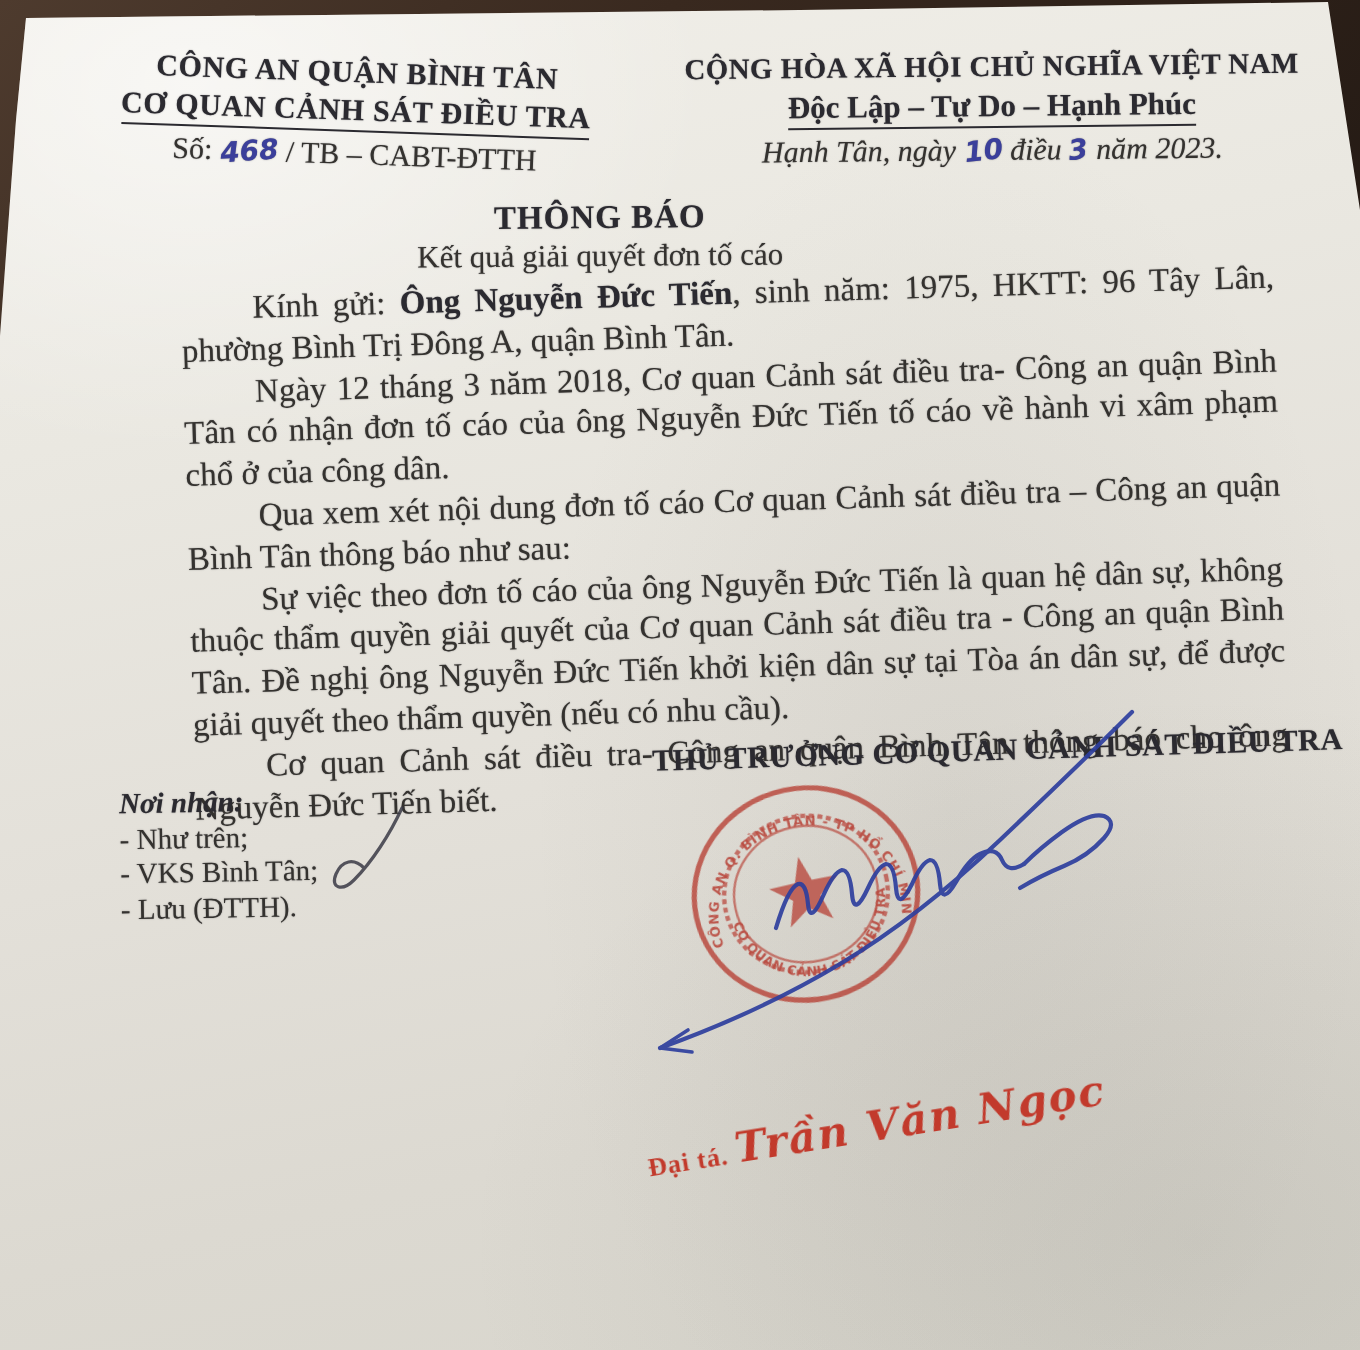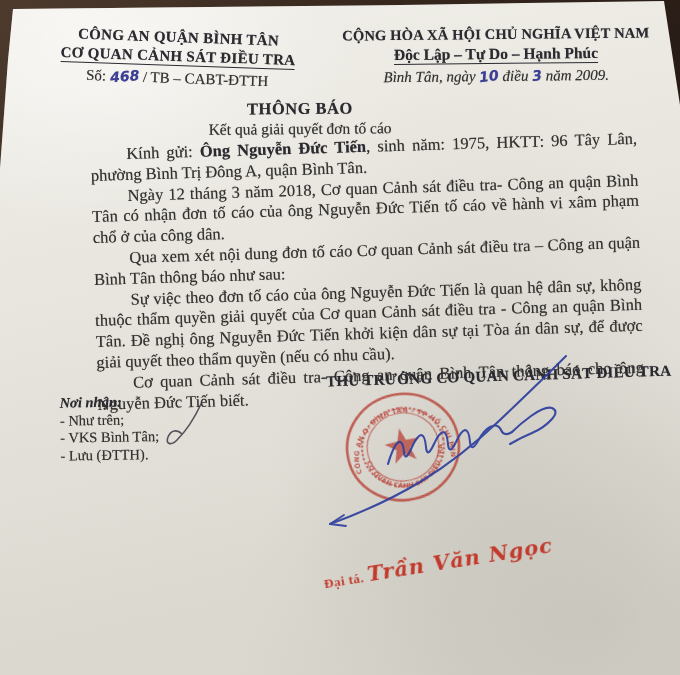--- a/index.html
+++ b/index.html
@@ -77,25 +77,25 @@
       <span>Số:</span>
       <span class="hand">468</span>
       <span>/ TB – CABT-ĐTTH</span>
     </div>
   </div>
 
   <div class="blk hright soft">
     <div class="r1">CỘNG HÒA XÃ HỘI CHỦ NGHĨA VIỆT NAM</div>
     <div class="r2"><span>Độc Lập – Tự Do – Hạnh Phúc</span></div>
     <div class="r3">
-      <span>Bình Tân, ngày</span>
+      <span>Hạnh Tân, ngày</span>
       <span class="hand">10</span>
       <span>điều</span>
       <span class="hand">3</span>
-      <span>năm 2009.</span>
+      <span>năm 2023.</span>
     </div>
   </div>
 
   <div class="blk title soft">
     <div class="t1">THÔNG BÁO</div>
     <div class="t2">Kết quả giải quyết đơn tố cáo</div>
   </div>
 
   <div class="blk bodytxt soft">
     <p><span>Kính gửi: </span><span class="bold">Ông Nguyễn Đức Tiến</span><span>, sinh năm: 1975, HKTT: 96 Tây Lân, phường Bình Trị Đông A, quận Bình Tân.</span></p>

